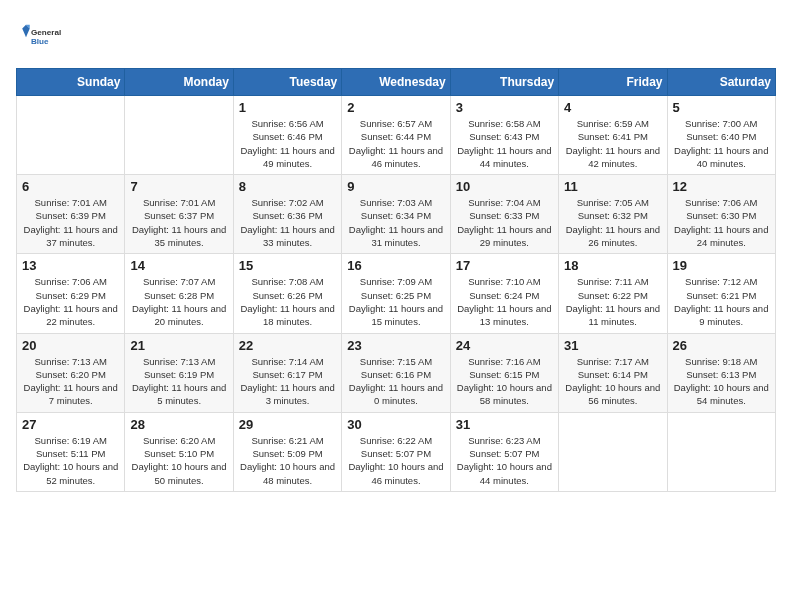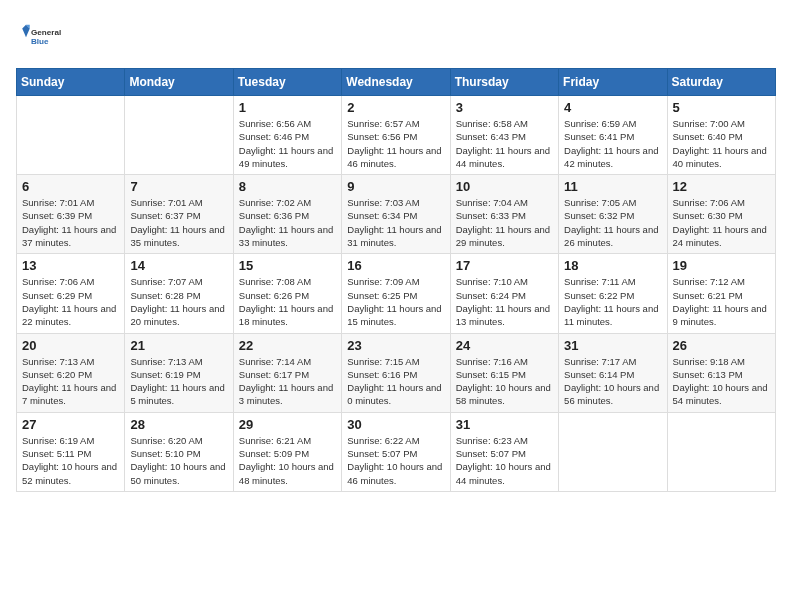--- a/index.html
+++ b/index.html
@@ -40,21 +40,21 @@
       width: 100%;
       border-collapse: collapse;
       border: 1px solid #ccc;
     }
     .calendar-table th {
       background-color: #2e6db4;
       color: #fff;
       font-size: 12px;
       font-weight: bold;
       padding: 6px 4px;
-      text-align: left;
+      text-align: right;
       border: 1px solid #2060a0;
     }
     .calendar-table td {
       vertical-align: top;
       padding: 4px 5px;
       border: 1px solid #ddd;
       font-size: 10px;
       color: #333;
       background: #fff;
       min-height: 80px;
@@ -67,20 +67,21 @@
       font-size: 13px;
       font-weight: bold;
       color: #222;
       display: block;
       margin-bottom: 2px;
     }
     .cell-content {
       font-size: 9.5px;
       line-height: 1.4;
       color: #333;
+      text-align: center;
     }
     .empty-cell {
       background: #fff !important;
     }
   </style>
 </head>
 <body>
 
 <div class="header-area">
   <div class="logo">
@@ -115,21 +116,21 @@
         <td class="empty-cell"></td>
         <td>
           <span class="day-number">1</span>
           <div class="cell-content">Sunrise: 6:56 AM
 Sunset: 6:46 PM
 Daylight: 11 hours and 49 minutes.</div>
         </td>
         <td>
           <span class="day-number">2</span>
           <div class="cell-content">Sunrise: 6:57 AM
-Sunset: 6:56 PM
+Sunset: 6:44 PM
 Daylight: 11 hours and 46 minutes.</div>
         </td>
         <td>
           <span class="day-number">3</span>
           <div class="cell-content">Sunrise: 6:58 AM
 Sunset: 6:43 PM
 Daylight: 11 hours and 44 minutes.</div>
         </td>
         <td>
           <span class="day-number">4</span>

